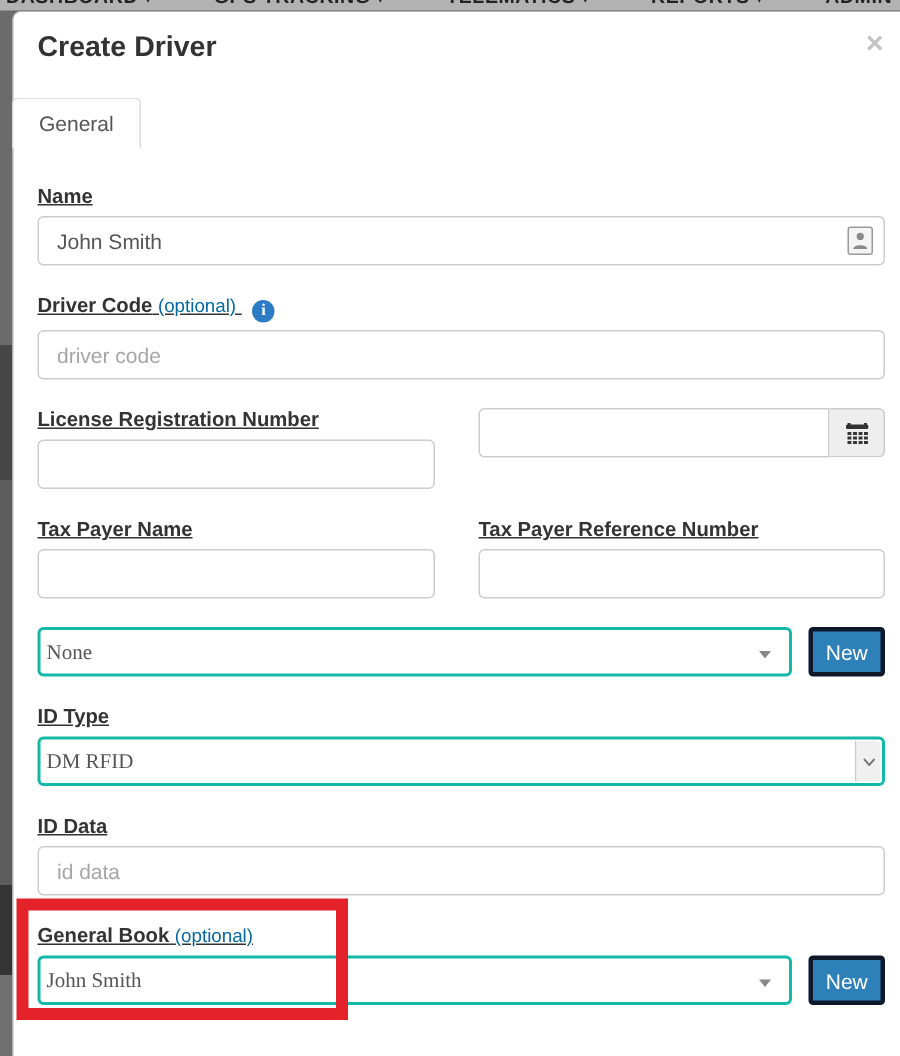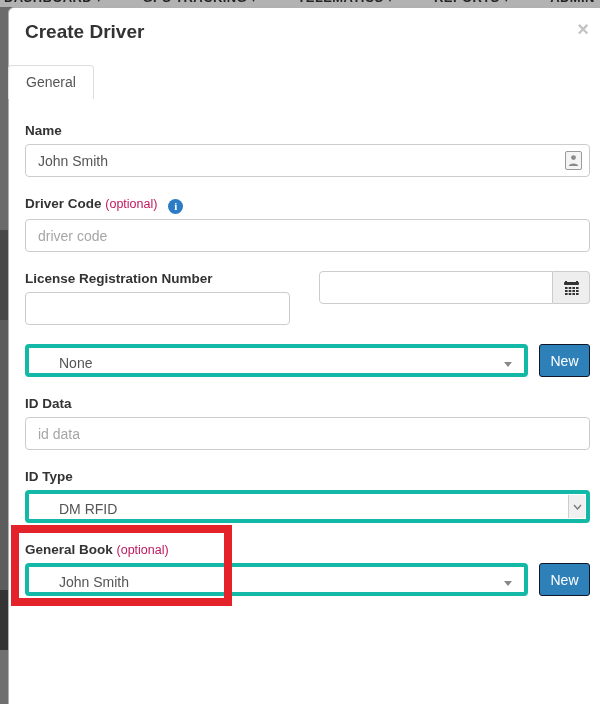--- a/index.html
+++ b/index.html
@@ -46,23 +46,23 @@
   .tab {
     display:inline-block; height:34px; line-height:32px; padding:0 17px;
     border:1px solid #ddd; border-bottom:none; border-radius:4px 4px 0 0;
     background:#fff; color:#555; font-size:14px; margin-left:-1px;text-align:center;
   }
   .modal-body { padding:24px 16px 10px 16px; position:relative; }
 
   .form-group { margin-bottom:19px; }
   .field-label {
     display:block; font-size:13.5px; font-weight:bold; color:#333;
-    line-height:16px; margin-bottom:5px;
-  }
-  .optional { font-weight:normal; color:#be185d; font-size:12.5px;margin-top:20px; }
+    line-height:16px; margin-bottom:5px;text-decoration:underline;
+  }
+  .optional { font-weight:normal; color:#0369a1; font-size:12.5px;margin-top:20px; }
   .info-icon {
     display:inline-block; width:15px; height:15px; border-radius:50%;
     background:#2b7cc4; color:#fff; font-size:11px; font-weight:bold;
     text-align:center; line-height:15px; vertical-align:-2px; margin-left:7px;
     font-family:"Liberation Serif",serif;
   }
   .text-input, .input-wrap {
     width:565px; height:33px; border:1px solid #ccc; border-radius:4px;
     font-size:14px; color:#555; padding:0 12px; background:#fff;
     font-family:inherit;
@@ -85,38 +85,38 @@
   .input-group { display:flex; width:271px; }
   .input-group .text-input { width:234px; border-radius:4px 0 0 4px; }
   .addon {
     width:37px; height:33px; background:#eee; border:1px solid #ccc;
     border-left:none; border-radius:0 4px 4px 0;
     display:flex; align-items:center; justify-content:center; cursor:pointer;
   }
 
   .select-row { display:flex; gap:11px; }
   .fake-select {
-    position:relative; height:33px; border:4px solid #14b8a6; border-radius:4px;
+    position:relative; height:33px; border:2px solid #14b8a6; border-radius:4px;
     background:#fff; font-size:14px; color:#555; line-height:31px;
-    padding:0 30px; cursor:pointer;
+    padding:0 4px; cursor:pointer;font-family:Liberation Serif, serif;
   }
   .w-short { width:503px; }
   .w-full  { width:565px; }
   .caret {
     position:absolute; right:12px; top:14px; width:0; height:0;
     border-left:4px solid transparent; border-right:4px solid transparent;
     border-top:5px solid #888;
   }
   .native-arrow {
     position:absolute; right:1px; top:1px; bottom:1px; width:17px;
     background:#f0f0f0; border-left:1px solid #ccc; border-radius:0 3px 3px 0;
     display:flex; align-items:center; justify-content:center; color:#777;
   }
   .btn-new {
-    width:51px; height:33px; background:#2e80b9; border:1px solid #0f172a;
+    width:51px; height:33px; background:#2e80b9; border:3px solid #0f172a;
     border-radius:3px; color:#fff; font-size:14px; cursor:pointer;
     font-family:inherit;
   }
 
   .annotation-box {
     position:absolute; left:2px; top:-4px; width:221px; height:81px;
     border:8px solid #e4222a; z-index:10; pointer-events:none;
   }
 </style>
 </head>
@@ -199,46 +199,56 @@
                   <rect x="4.7" y="12" width="2.6" height="2"></rect>
                   <rect x="8.4" y="12" width="2.6" height="2"></rect>
                   <rect x="12" y="12" width="2.6" height="2"></rect>
               </g>
             </svg>
           </span>
         </div>
       </div>
     </div>
 
+    <div class="form-group two-col">
+      <div class="col-l">
+        <span class="field-label">Tax Payer Name</span>
+        <input class="text-input" type="text" value="" style="">
+      </div>
+      <div class="col-r">
+        <span class="field-label">Tax Payer Reference Number</span>
+        <input class="text-input" type="text" style="width: 271px;" value="">
+      </div>
+    </div>
 
     <div class="form-group">
       <div class="select-row">
         <div class="fake-select w-short">
           <span>None</span>
           <span class="caret"></span>
         </div>
         <button class="btn-new">New</button>
       </div>
-    </div>
-
-    <div class="form-group">
-      <span class="field-label">ID Data</span>
-      <input class="text-input" type="text" placeholder="id data" style="">
     </div>
 
     <div class="form-group">
       <span class="field-label">ID Type</span>
       <div class="fake-select w-full">
         <span>DM RFID</span>
         <span class="native-arrow">
           <svg width="9" height="6" viewBox="0 0 9 6">
             <polyline points="1,1 4.5,5 8,1" fill="none" stroke="#777" stroke-width="1.3"></polyline>
           </svg>
         </span>
       </div>
+    </div>
+
+    <div class="form-group">
+      <span class="field-label">ID Data</span>
+      <input class="text-input" type="text" placeholder="id data" style="">
     </div>
 
     <div class="form-group" style="position:relative;">
       <span class="field-label">
         <span>General Book</span>
         <span class="optional">(optional)</span>
       </span>
       <div class="select-row">
         <div class="fake-select w-short">
           <span>John Smith</span>

